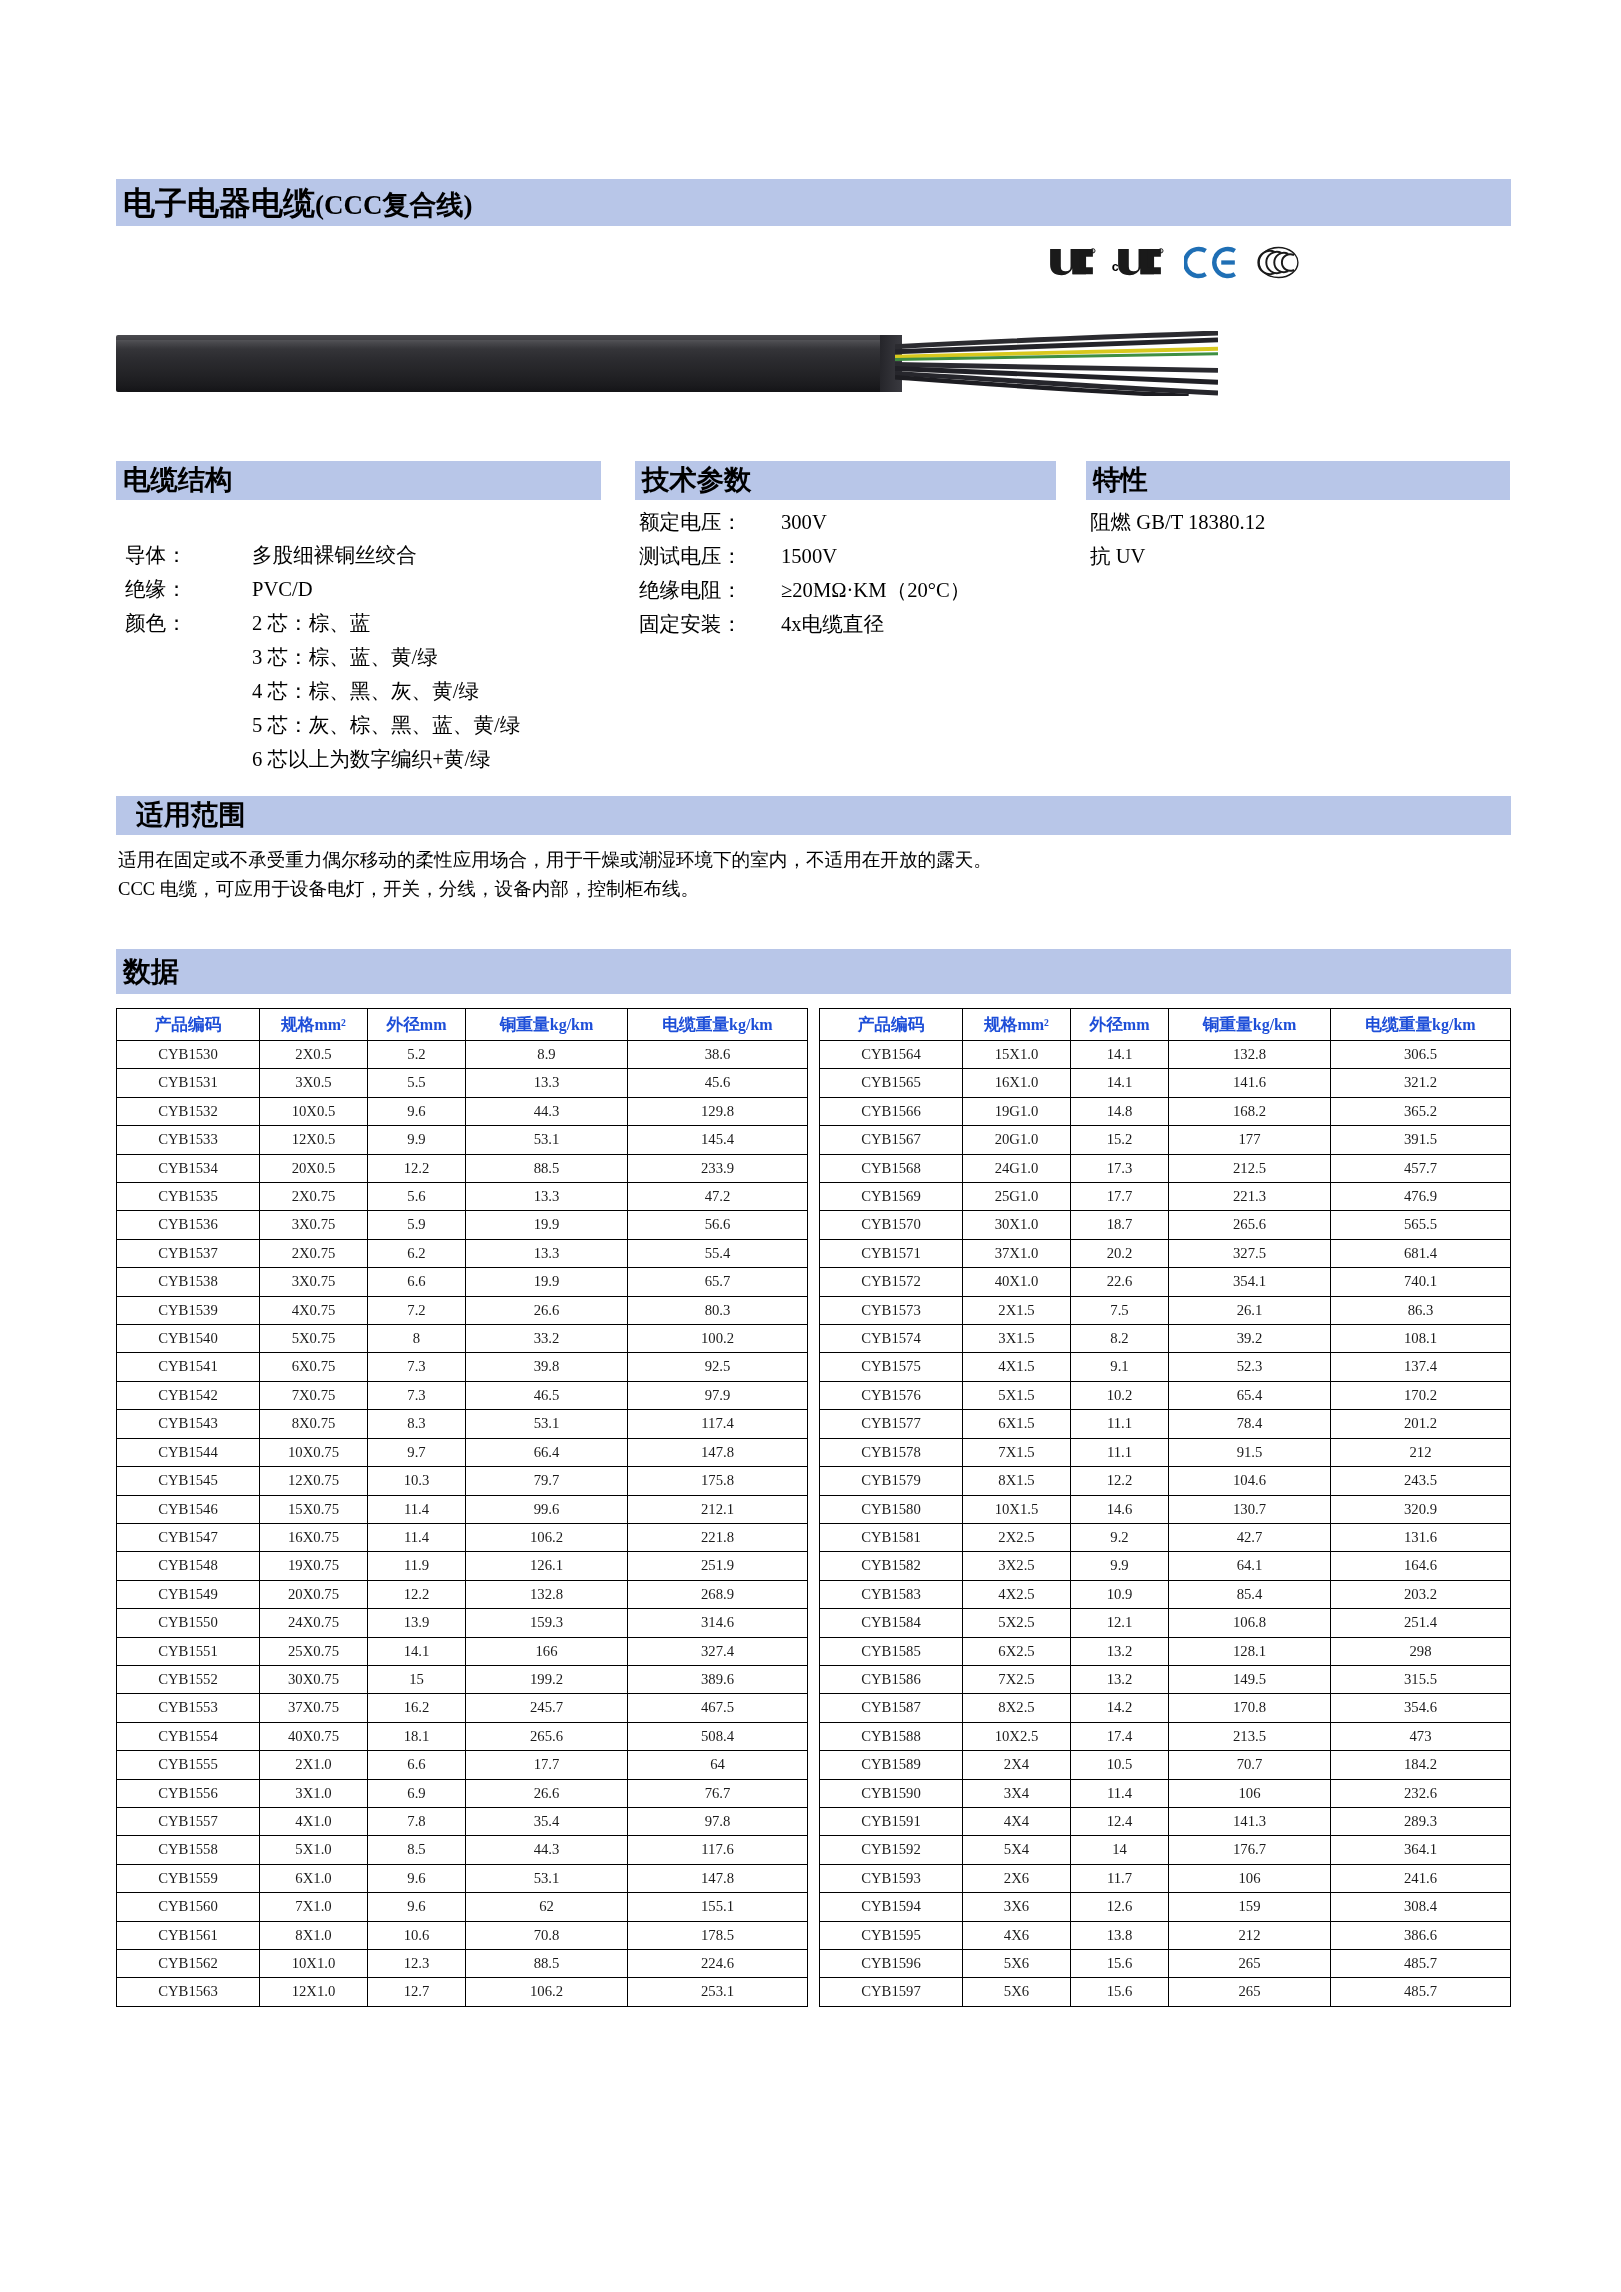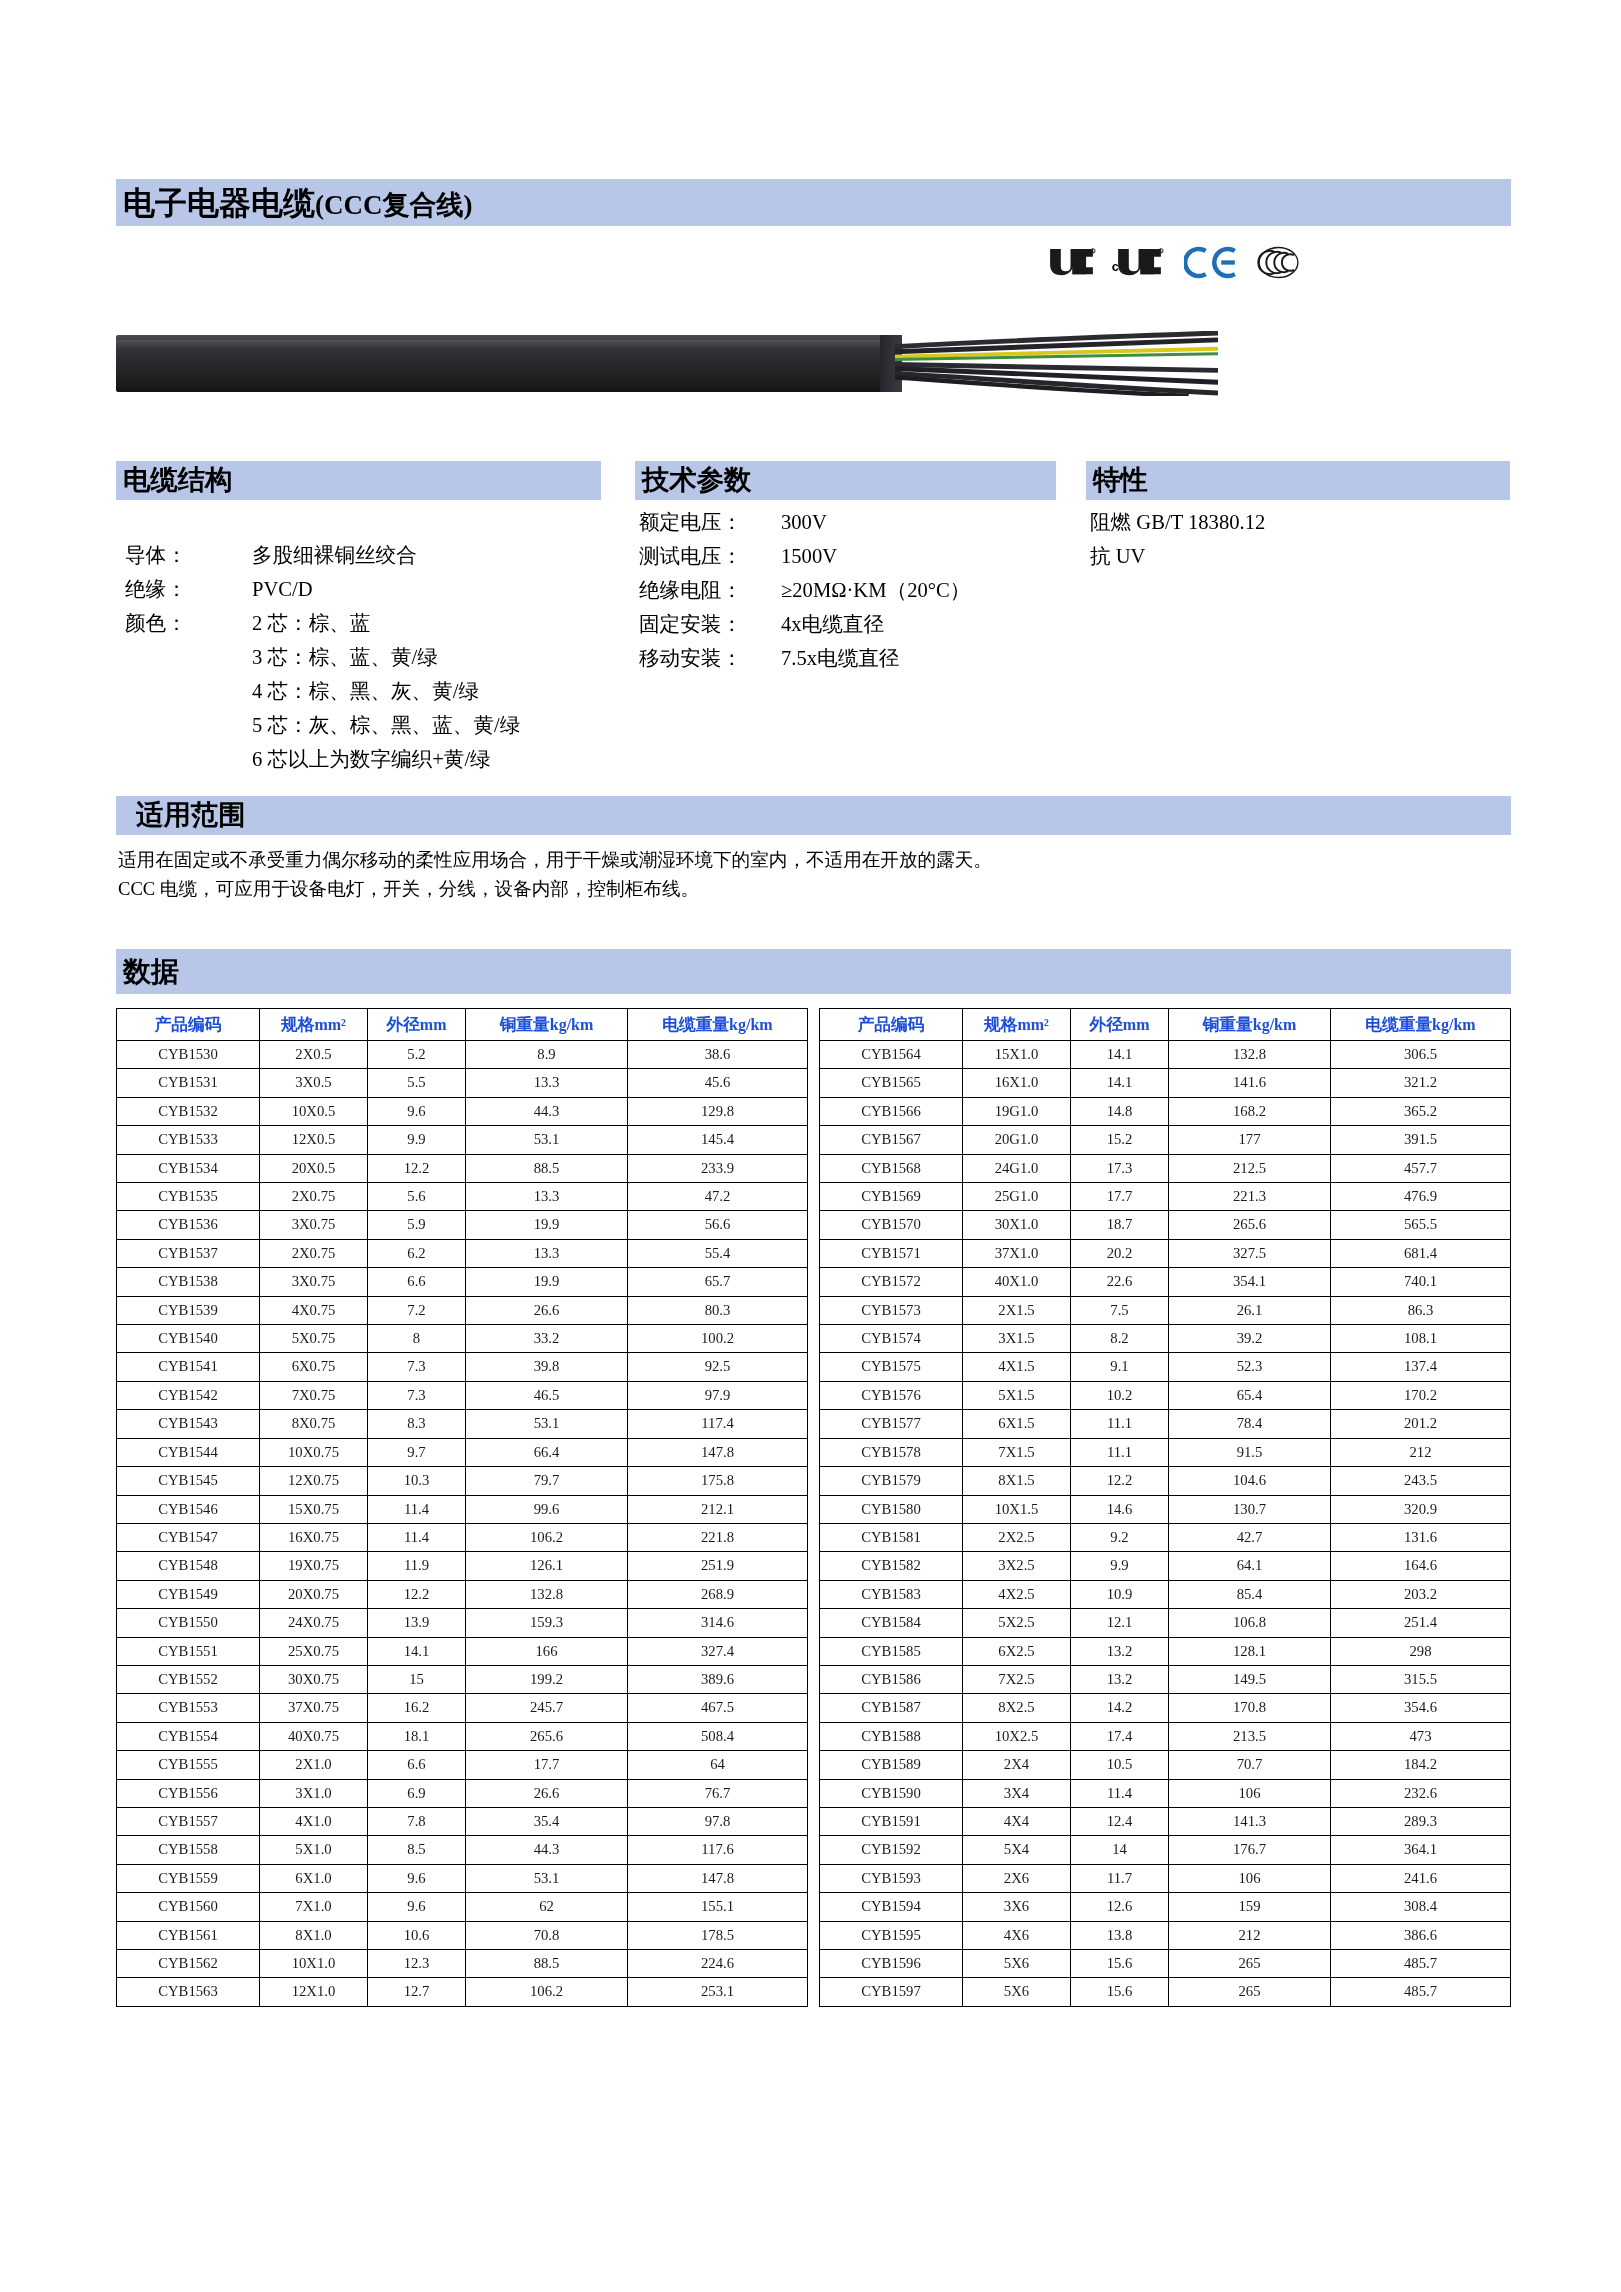--- a/index.html
+++ b/index.html
@@ -302,24 +302,20 @@
       <span class="spec-value">1500V</span>
     </div>
     <div class="spec-row">
       <span class="spec-label">绝缘电阻：</span>
       <span class="spec-value">≥20MΩ·KM（20°C）</span>
     </div>
     <div class="spec-row">
       <span class="spec-label">固定安装：</span>
       <span class="spec-value">4x电缆直径</span>
     </div>
-    <div class="spec-row">
-      <span class="spec-label">移动安装：</span>
-      <span class="spec-value">7.5x电缆直径</span>
-    </div>
   </div>
 
   <div class="spec-body" id="feature-body">
     <div class="feat-row">阻燃 GB/T 18380.12</div>
     <div class="feat-row">抗 UV</div>
   </div>
 
   <div class="banner" id="sec-scope-banner">
     <span class="banner-text">适用范围</span>
   </div>

